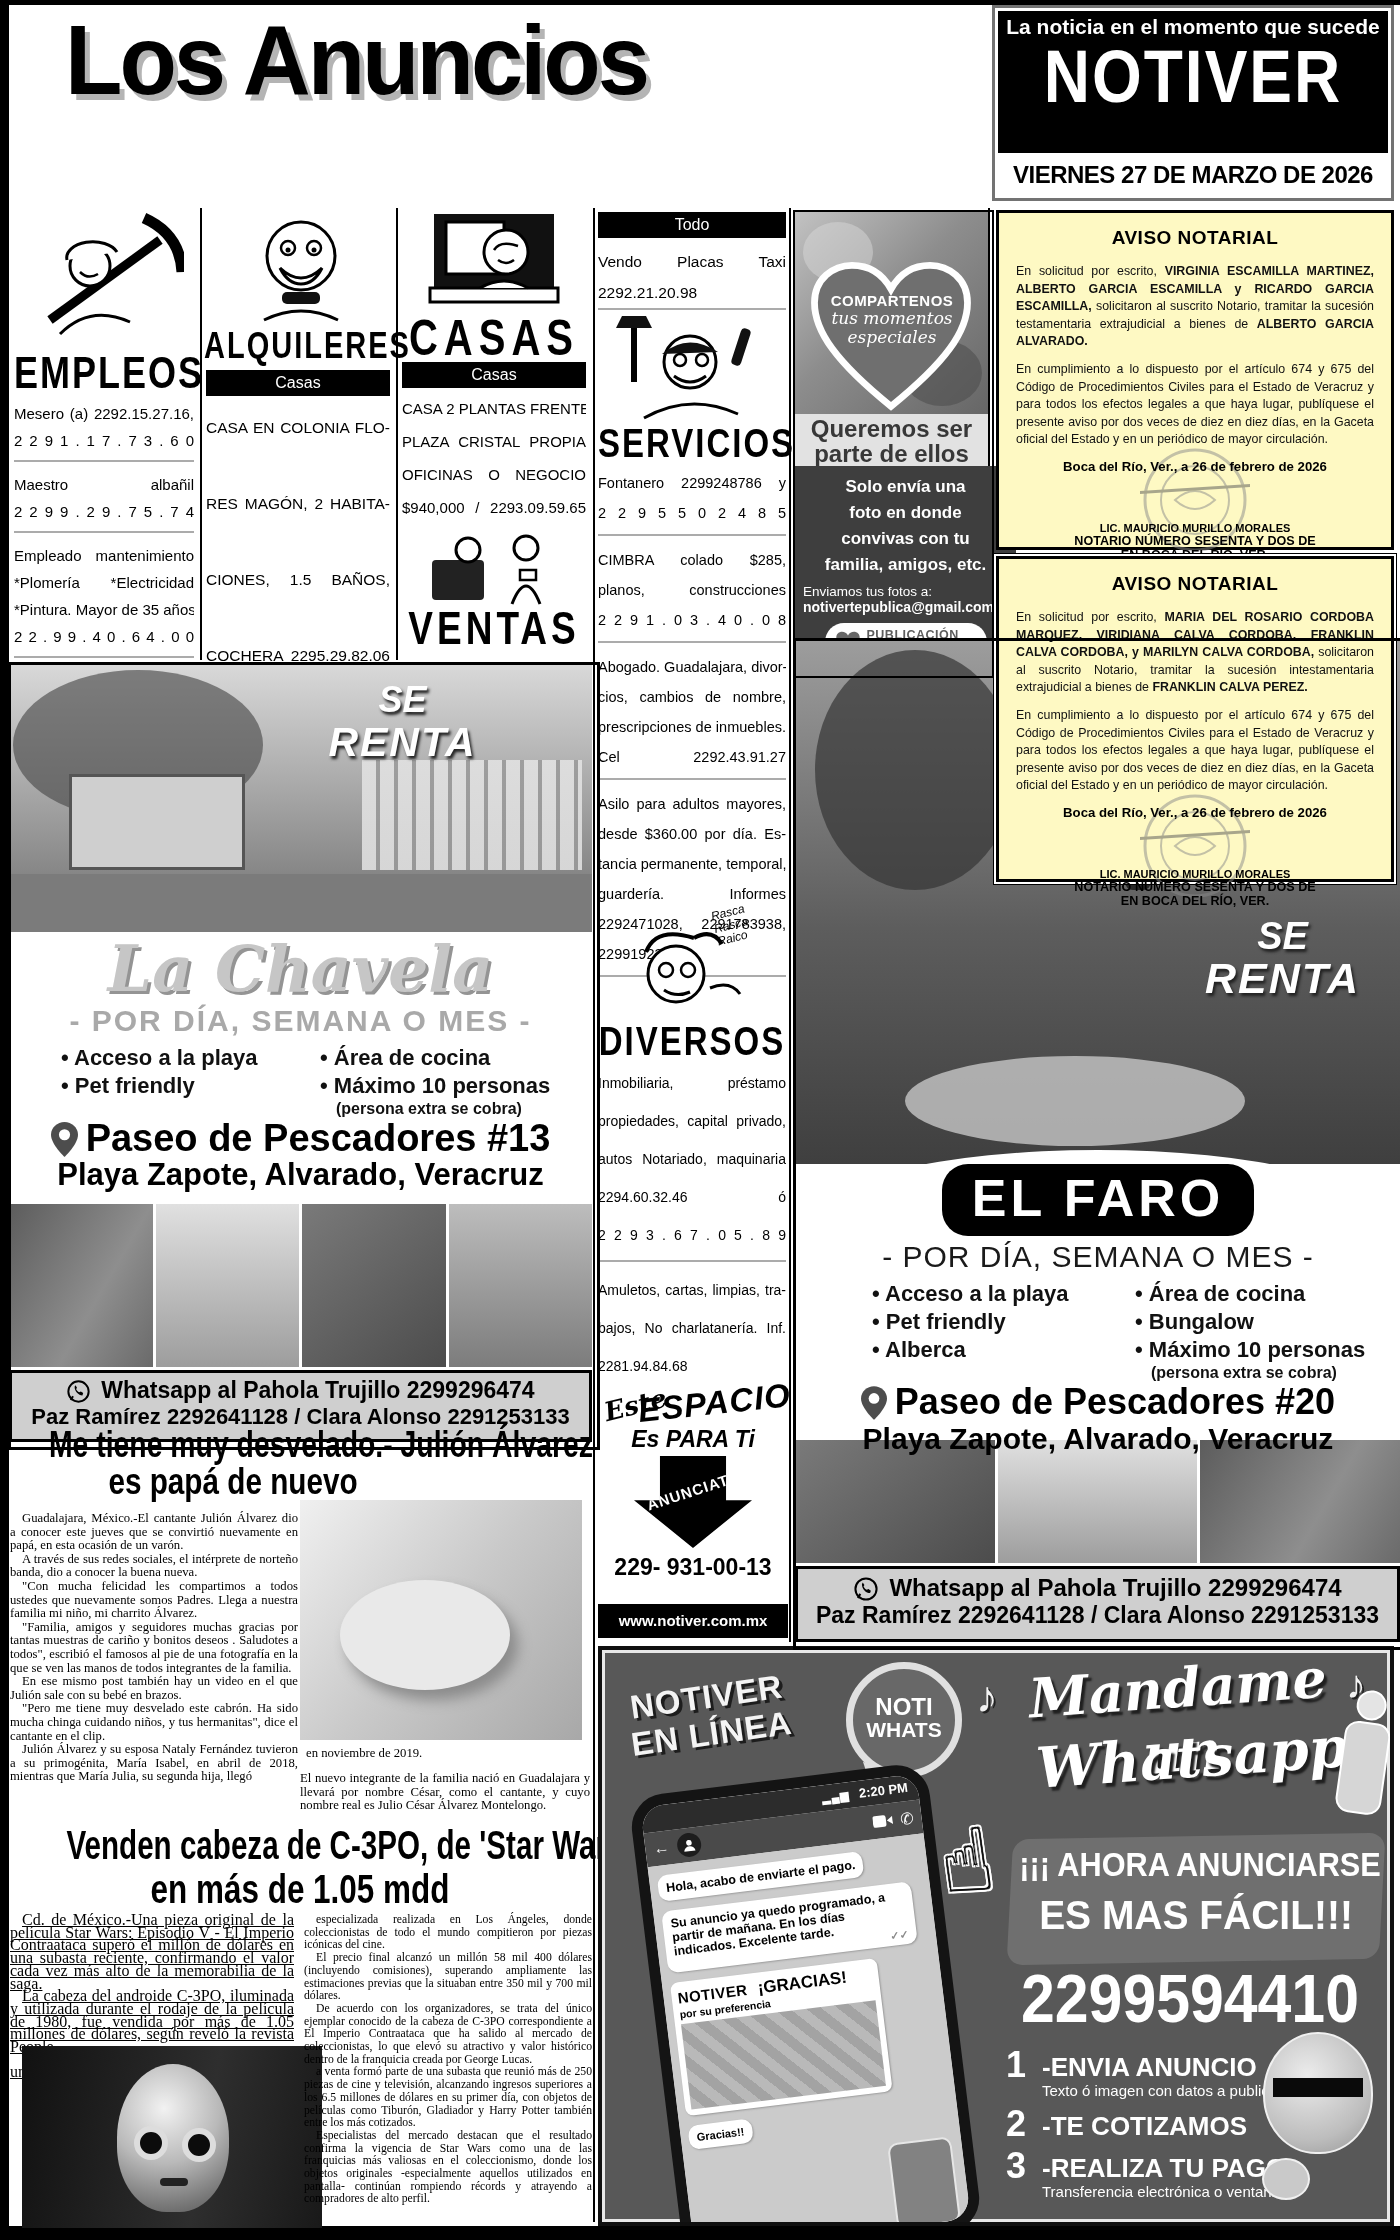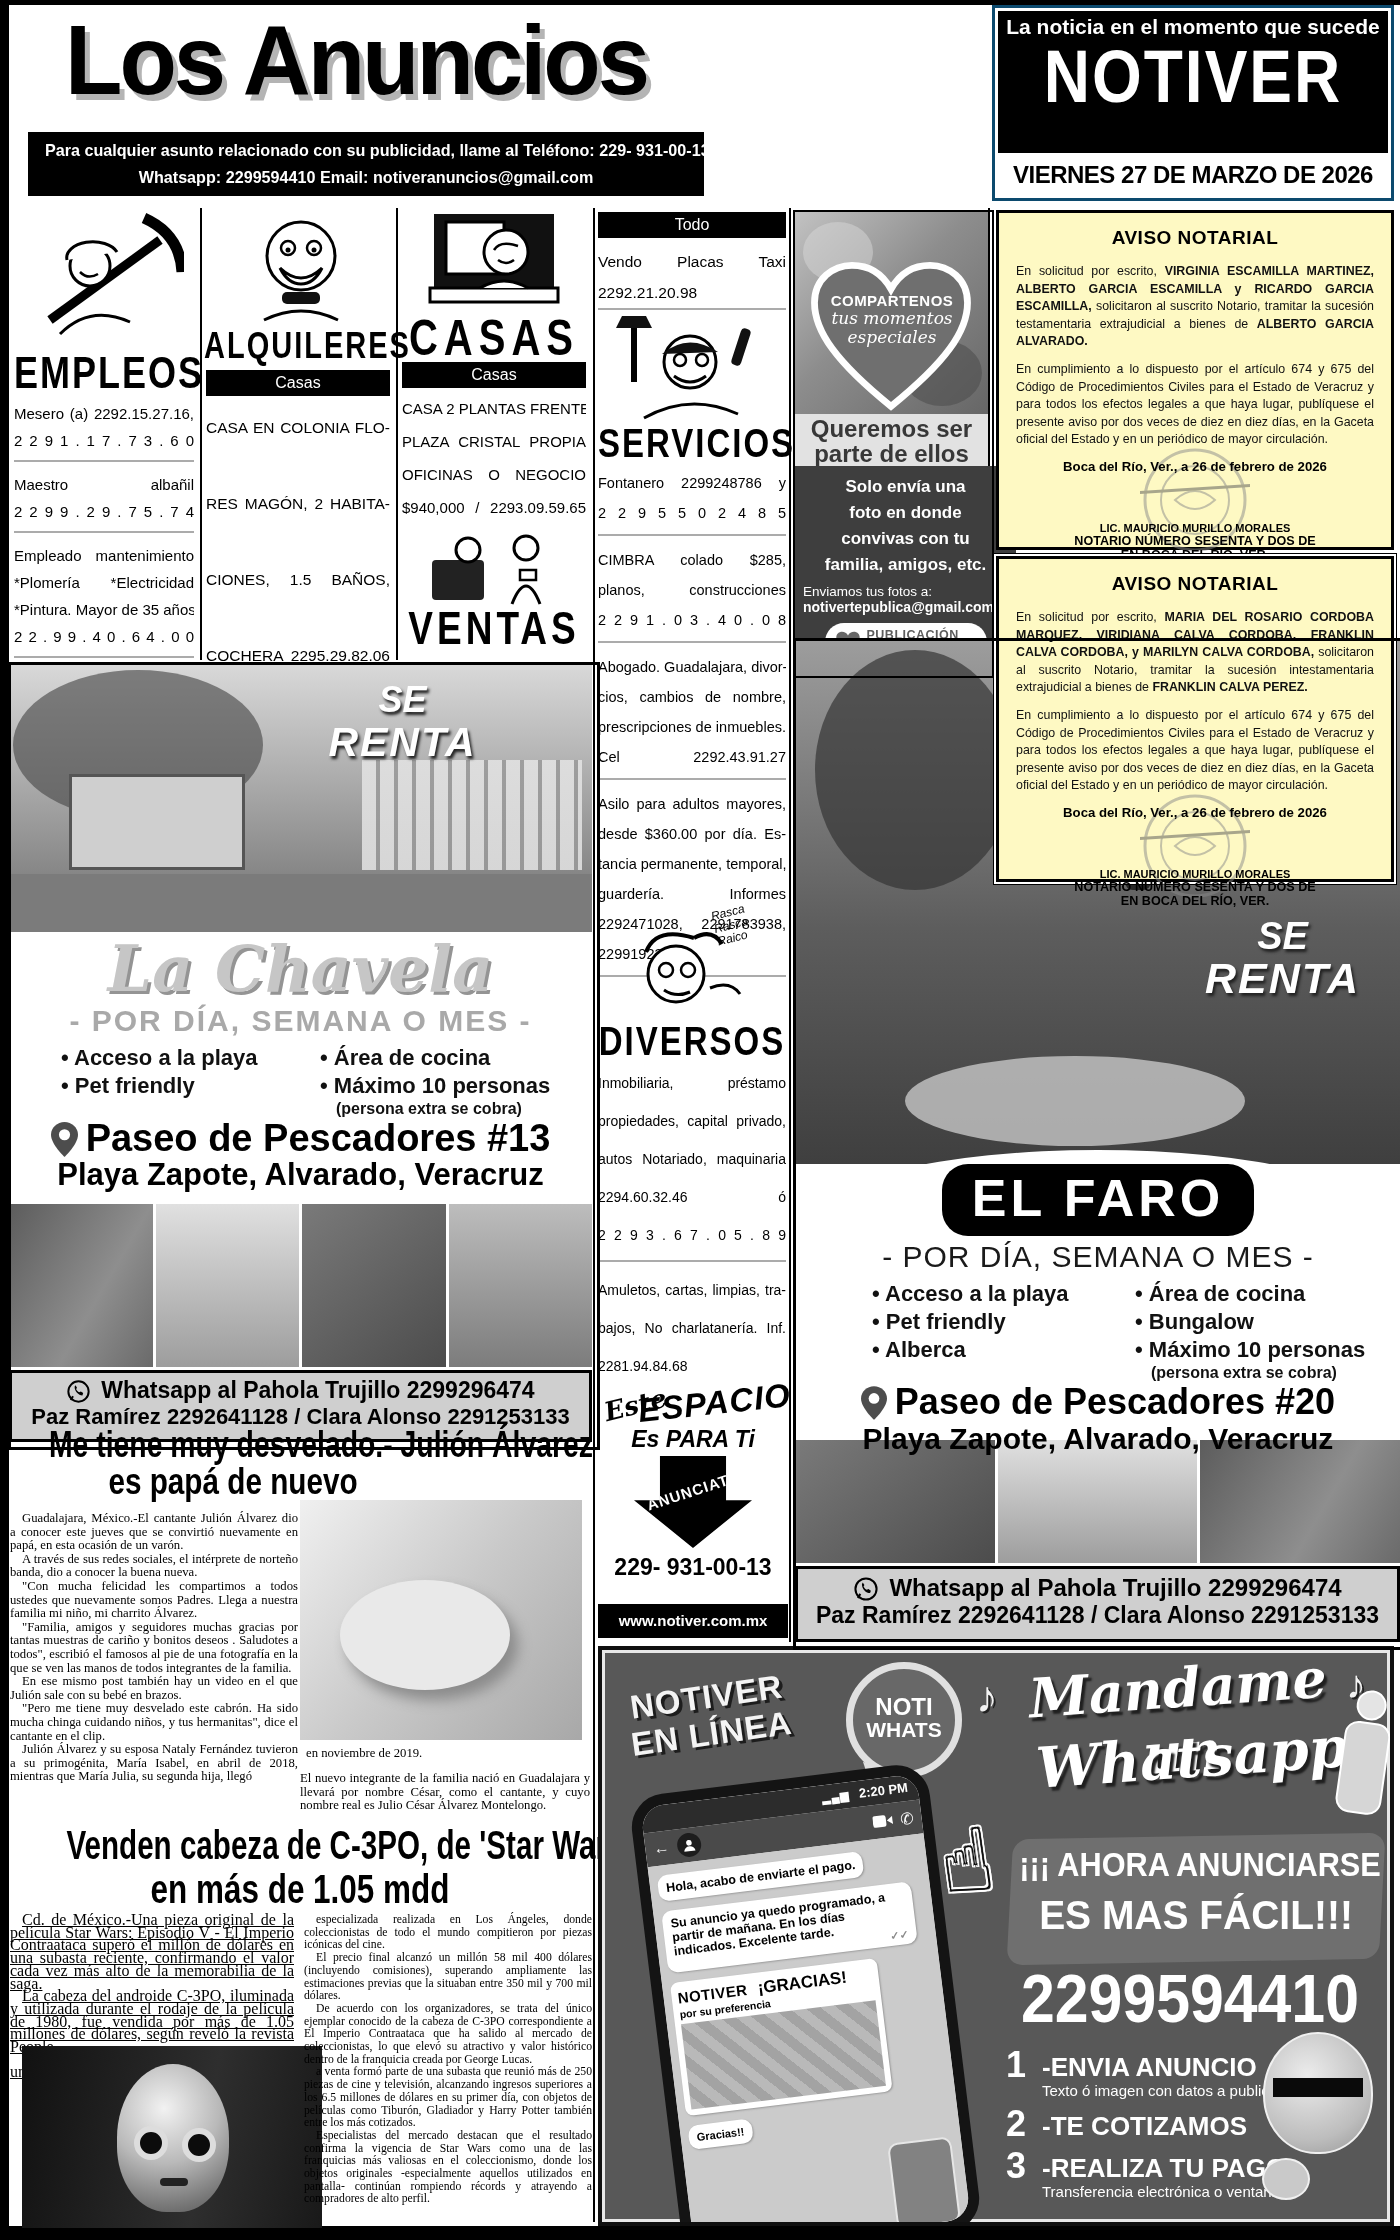--- a/index.html
+++ b/index.html
@@ -17,21 +17,21 @@
   #v4{left:789px;top:208px;height:1434px;}
   #v5{left:988px;top:208px;height:672px;}
 
   
   #m-title{left:24px;top:4px;width:664px;height:124px;font-size:94px;font-weight:900;
            letter-spacing:-3px;text-align:center;text-shadow:5px 5px 0 #b4b4b4;
            transform:scaleY(1.05);transform-origin:top;white-space:nowrap;}
   #contact-bar{left:28px;top:132px;width:676px;height:64px;background:#000;color:#fff;
            text-align:center;font-weight:700;box-sizing:border-box;padding-top:5px;}
   #contact-bar div{font-size:17px;line-height:27px;white-space:nowrap;transform:scaleX(.95);}
-  #header-right{left:992px;top:5px;width:402px;height:196px;border:3px solid #0c4a6e;background:#fff;box-sizing:border-box;}
+  #header-right{left:992px;top:5px;width:402px;height:196px;border:3px solid #737373;background:#fff;box-sizing:border-box;}
   #hr-black{margin:3px;background:#000;height:142px;text-align:center;color:#fff;}
   #hr-tagline{font-size:21px;font-weight:700;padding-top:4px;white-space:nowrap;}
   #hr-brand{font-size:64px;font-weight:900;letter-spacing:2px;line-height:1.05;
             transform:scaleY(1.15);transform-origin:top;}
   #hr-date{text-align:center;font-size:24px;font-weight:700;margin-top:8px;letter-spacing:-.5px;}
 
   
   .sec-bar{background:#000;color:#fff;text-align:center;font-size:16px;height:26px;line-height:26px;position:absolute;}
   .sec-title{position:absolute;font-weight:900;text-align:center;transform:scaleY(1.25);letter-spacing:2px;white-space:nowrap;}
   .ads{position:absolute;}
@@ -269,24 +269,20 @@
   <div id="edge-top" class="edge"></div>
   <div id="edge-left" class="edge"></div>
   <div id="edge-bottom" class="edge"></div>
   <div id="v1" class="vrule"></div>
   <div id="v2" class="vrule"></div>
   <div id="v3" class="vrule"></div>
   <div id="v4" class="vrule"></div>
   <div id="v5" class="vrule"></div>
 
   <div id="m-title" class="abs">Los Anuncios</div>
-  <div id="contact-bar" class="abs">
-    <div>Para cualquier asunto relacionado con su publicidad, llame al  Teléfono: 229- 931-00-13</div>
-    <div>Whatsapp: 2299594410 Email: notiveranuncios@gmail.com</div>
-  </div>
   <div id="header-right" class="abs">
     <div id="hr-black">
       <div id="hr-tagline">La noticia en el momento que sucede</div>
       <div id="hr-brand">NOTIVER</div>
     </div>
     <div id="hr-date">VIERNES 27 DE MARZO DE 2026</div>
   </div>
 
   <div id="empleos-icon" class="abs">
     <svg width="150" height="140" viewBox="0 0 150 140">

